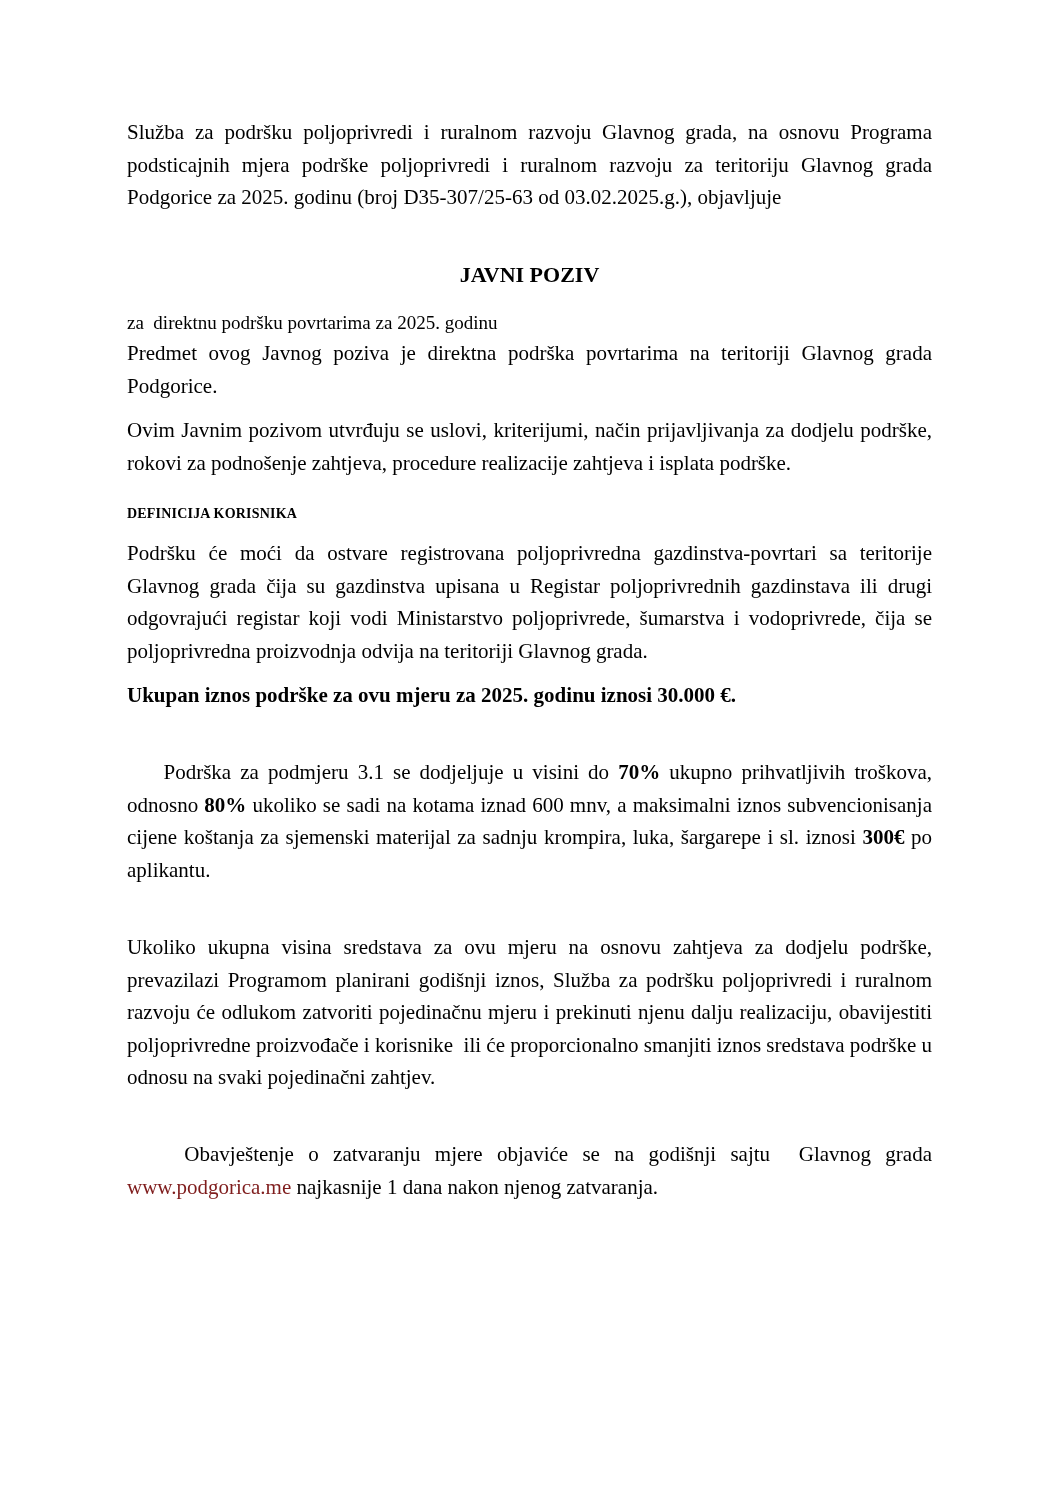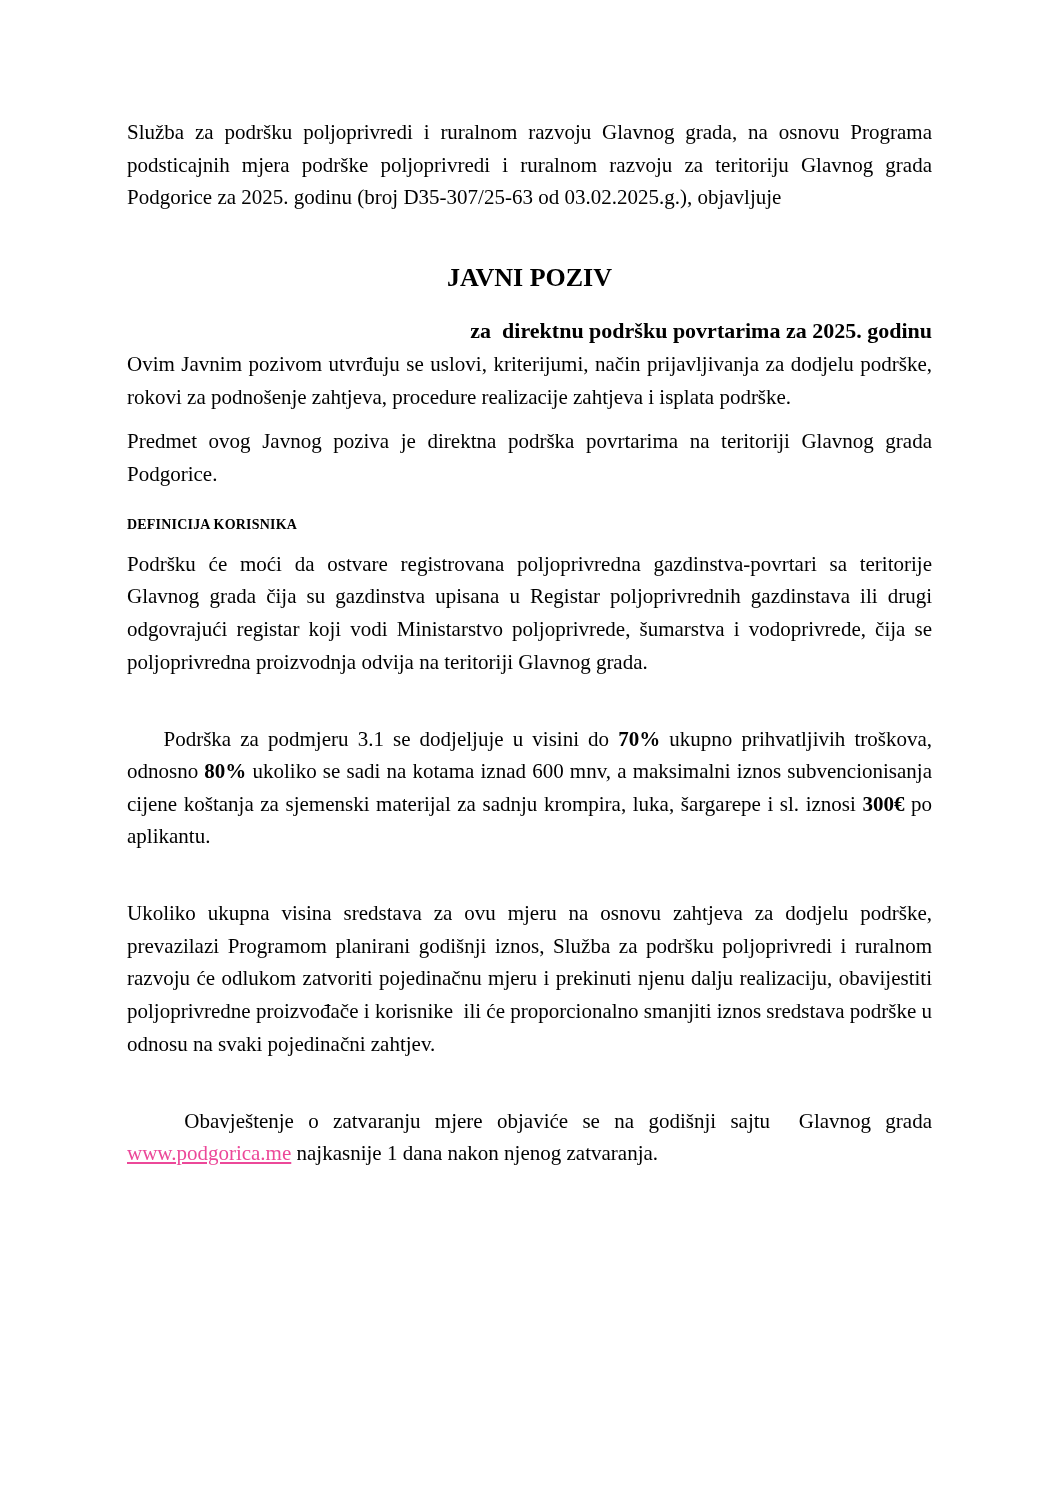--- a/index.html
+++ b/index.html
@@ -22,68 +22,68 @@
   }
   p.para {
     margin: 0 0 12px 0;
     text-align: justify;
     white-space: pre-wrap;
   }
   .doc-title {
     margin: 44px 0 16px 0;
     text-align: center;
     font-weight: bold;
-    font-size: 26px;
+    font-size: 22px;
     white-space: pre-wrap;
   }
   .doc-subtitle {
     margin: 14px 0 0 0;
-    text-align: right;
-    font-weight: bold;
-    font-size: 22px;
+    text-align: left;
+    font-weight: normal;
+    font-size: 19px;
     white-space: pre-wrap;
   }
   .gap-top-xl { margin-top: 52px; }
   .gap-top-lg { margin-top: 40px; }
   h3.heading {
     margin: 24px 0 12px 0;
     font-size: 14px;
     font-weight: bold;
     letter-spacing: 0.2px;
   }
   .bold { font-weight: bold; }
   a.doc-link {
-    color: #ec4899;
-    text-decoration: underline;
+    color: #7f1d1d;
     cursor: pointer;
     margin-top: 6px;
   }
 </style>
 </head>
 <body>
 
 <div class="page">
 
   <p class="para">Služba za podršku poljoprivredi i ruralnom razvoju Glavnog grada, na osnovu Programa podsticajnih mjera podrške poljoprivredi i ruralnom razvoju za teritoriju Glavnog grada Podgorice za 2025. godinu (broj D35-307/25-63 od 03.02.2025.g.), objavljuje</p>
 
   <h1 class="doc-title">JAVNI POZIV</h1>
 
   <h2 class="doc-subtitle">za  direktnu podršku povrtarima za 2025. godinu</h2>
 
+  <p class="para gap-top-xl">Predmet ovog Javnog poziva je direktna podrška povrtarima na teritoriji Glavnog grada Podgorice.</p>
+
   <p class="para">Ovim Javnim pozivom utvrđuju se uslovi, kriterijumi, način prijavljivanja za dodjelu podrške, rokovi za podnošenje zahtjeva, procedure realizacije zahtjeva i isplata podrške.</p>
-
-  <p class="para gap-top-xl">Predmet ovog Javnog poziva je direktna podrška povrtarima na teritoriji Glavnog grada Podgorice.</p>
 
   <h3 class="heading gap-top-lg">DEFINICIJA KORISNIKA</h3>
 
   <p class="para">Podršku će moći da ostvare registrovana poljoprivredna gazdinstva-povrtari sa teritorije Glavnog grada čija su gazdinstva upisana u Registar poljoprivrednih gazdinstava ili drugi odgovrajući registar koji vodi Ministarstvo poljoprivrede, šumarstva i vodoprivrede, čija se poljoprivredna proizvodnja odvija na teritoriji Glavnog grada.</p>
 
 
 
 
+  <p class="para bold">Ukupan iznos podrške za ovu mjeru za 2025. godinu iznosi 30.000 €.</p>
 
   <p class="para">
     <span>Podrška za podmjeru 3.1 se dodjeljuje u visini do </span><span class="bold">70%</span><span> ukupno prihvatljivih troškova, odnosno </span><span class="bold">80%</span><span> ukoliko se sadi na kotama iznad 600 mnv, a maksimalni iznos subvencionisanja cijene koštanja za sjemenski materijal za sadnju krompira, luka, šargarepe i sl. iznosi </span><span class="bold">300€</span><span> po aplikantu.</span>
   </p>
 
   <p class="para">Ukoliko ukupna visina sredstava za ovu mjeru na osnovu zahtjeva za dodjelu podrške, prevazilazi Programom planirani godišnji iznos, Služba za podršku poljoprivredi i ruralnom razvoju će odlukom zatvoriti pojedinačnu mjeru i prekinuti njenu dalju realizaciju, obavijestiti poljoprivredne proizvođače i korisnike  ili će proporcionalno smanjiti iznos sredstava podrške u odnosu na svaki pojedinačni zahtjev.</p>
 
   <p class="para">
     <span>Obavještenje o zatvaranju mjere objaviće se na godišnji sajtu  Glavnog grada </span><a class="doc-link">www.podgorica.me</a><span> najkasnije 1 dana nakon njenog zatvaranja.</span>
   </p>

